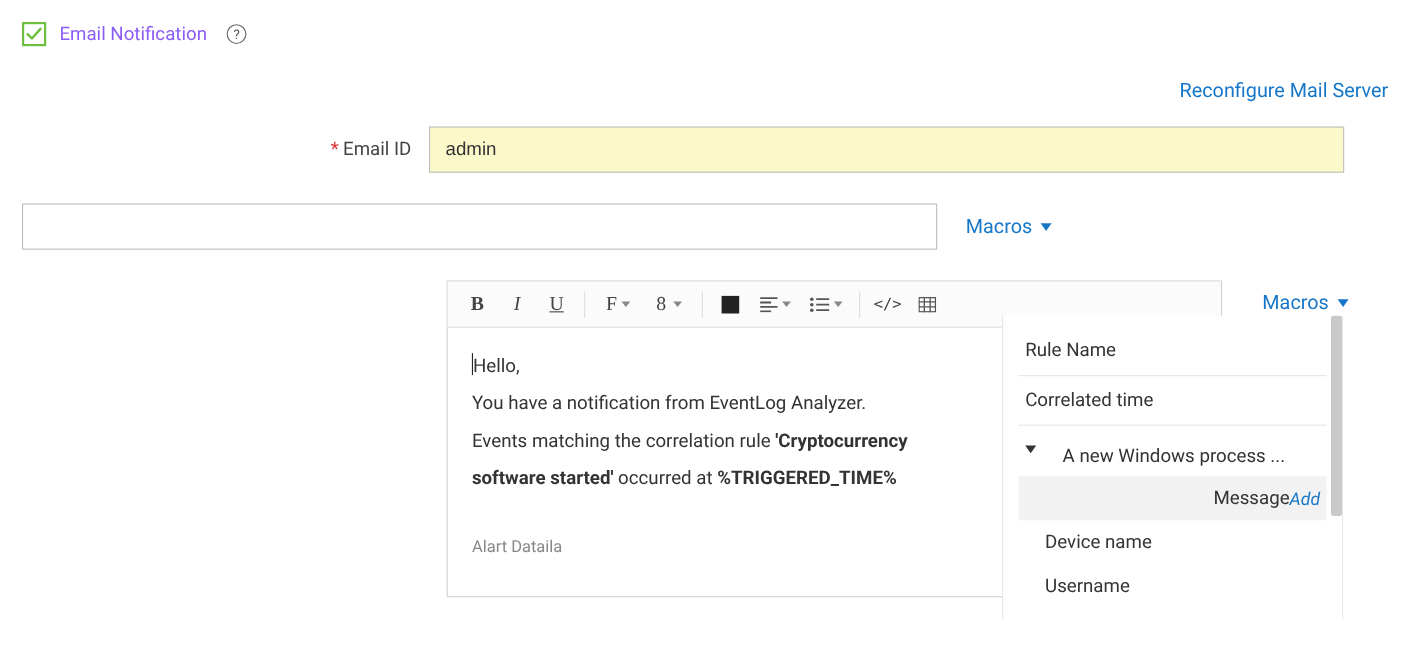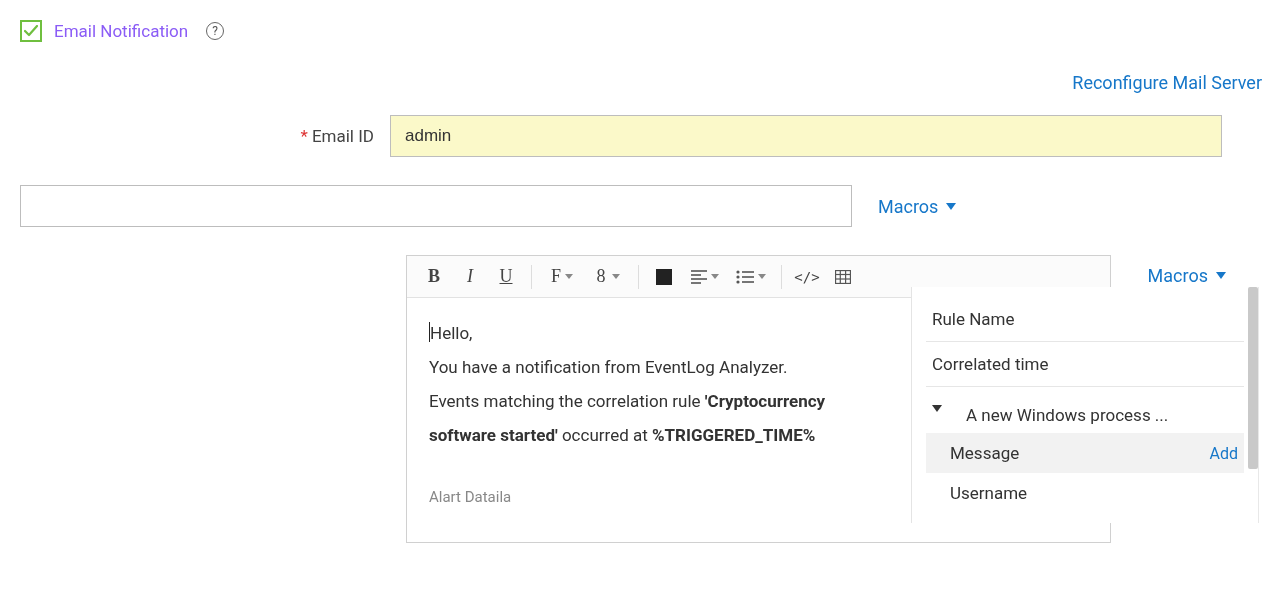--- a/index.html
+++ b/index.html
@@ -163,21 +163,21 @@
   .editor-body .partial {
     color: #888;
     font-size: 15px;
   }
 
   
   .macro-panel {
     position: absolute;
     left: 505px;
     top: 32px;
-    width: 348px;
+    width: 310px;
     background: #fff;
     border-left: 1px solid #e4e4e4;
     border-right: 1px solid #e8e8e8;
     padding: 10px 14px 10px 14px;
   }
   .macro-scroll {
     position: absolute;
     right: 0;
     top: 0;
     width: 10px;
@@ -202,24 +202,26 @@
   }
   .macro-sub {
     border-bottom: none;
     padding: 10px 6px 10px 24px;
     display: flex;
     justify-content: space-between;
     align-items: center;
   }
   .macro-sub.hover {
     background: #f2f2f2;
+    justify-content: flex-end;
   }
   .add-link {
     color: #1677c9;
     font-size: 16px;
+    font-style: italic;
   }
   .tri-down {
     width: 0; height: 0;
     border-left: 5px solid transparent;
     border-right: 5px solid transparent;
     border-top: 7px solid #333;
   }
   .tri-down.blue { border-top-color: #1677c9; }
   .caret-sm {
     width: 0; height: 0;
@@ -337,16 +339,19 @@
     <div class="macro-item">Correlated time</div>
     <div class="macro-group">
       <span class="tri-down"></span>
       <span>A new Windows process ...</span>
     </div>
     <div class="macro-sub hover">
       <span>Message</span>
       <span class="add-link">Add</span>
     </div>
     <div class="macro-sub">
+      <span>Device name</span>
+    </div>
+    <div class="macro-sub">
       <span>Username</span>
     </div>
   </div>
 </div>
 
 </body></html>

